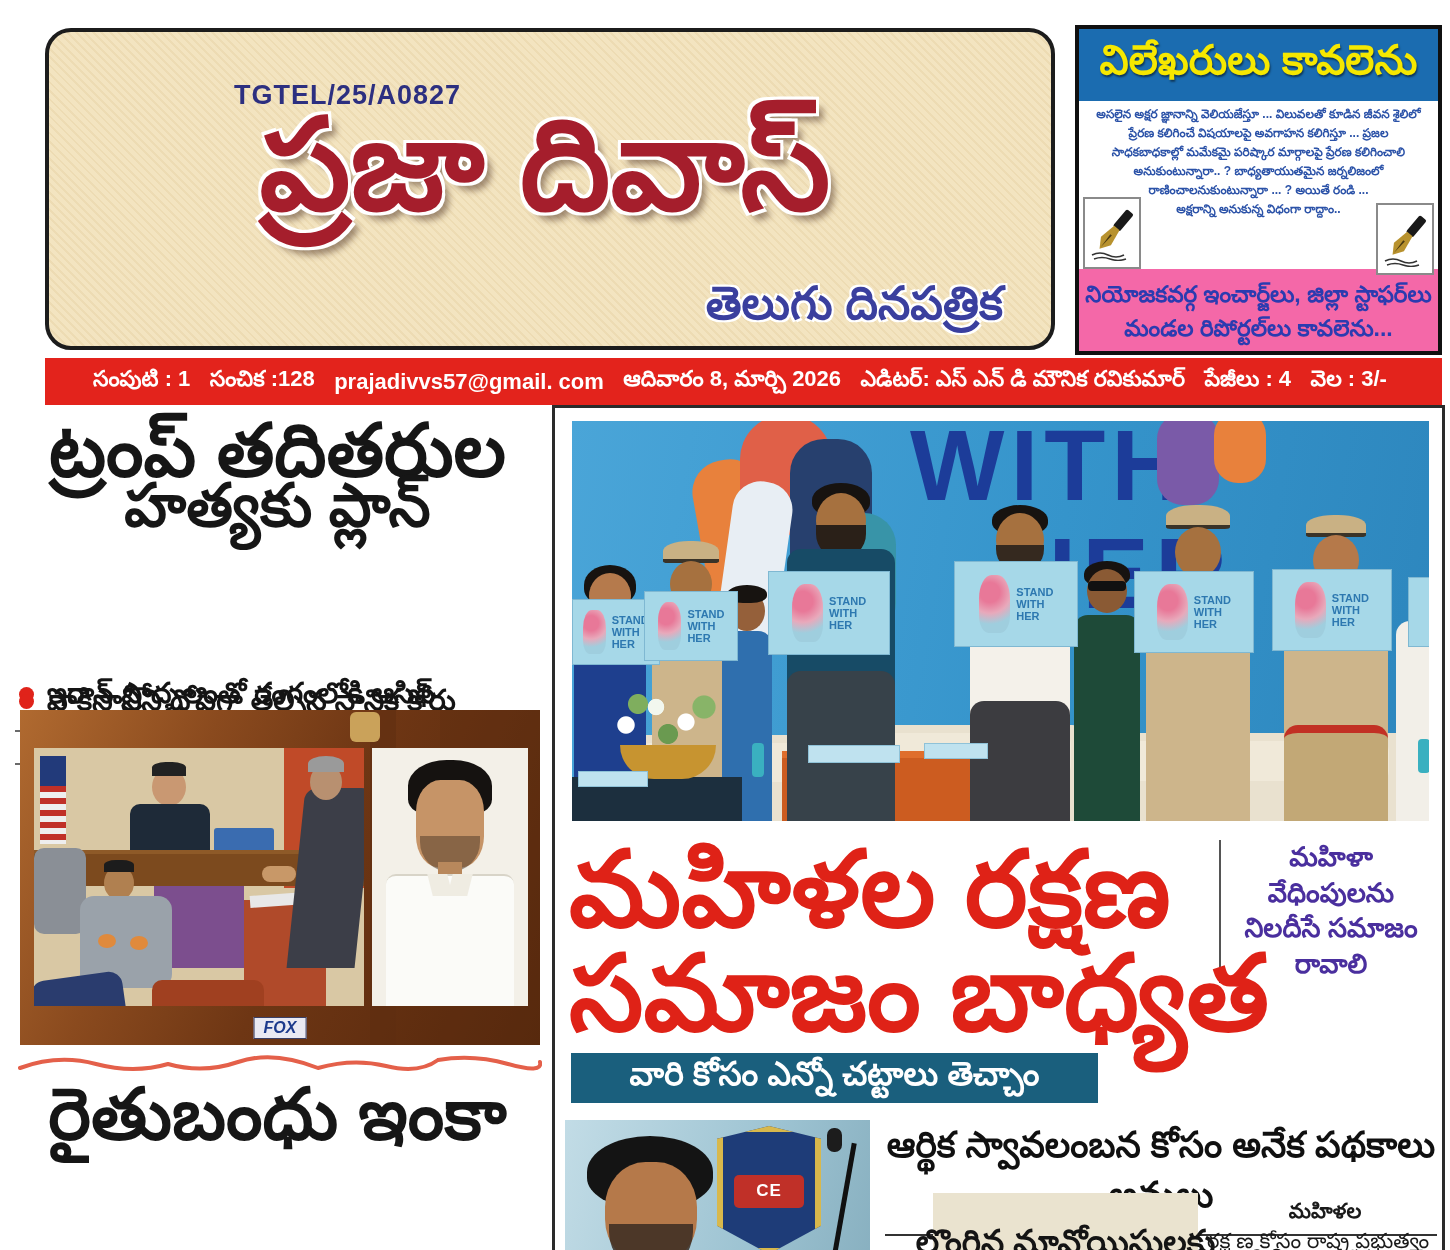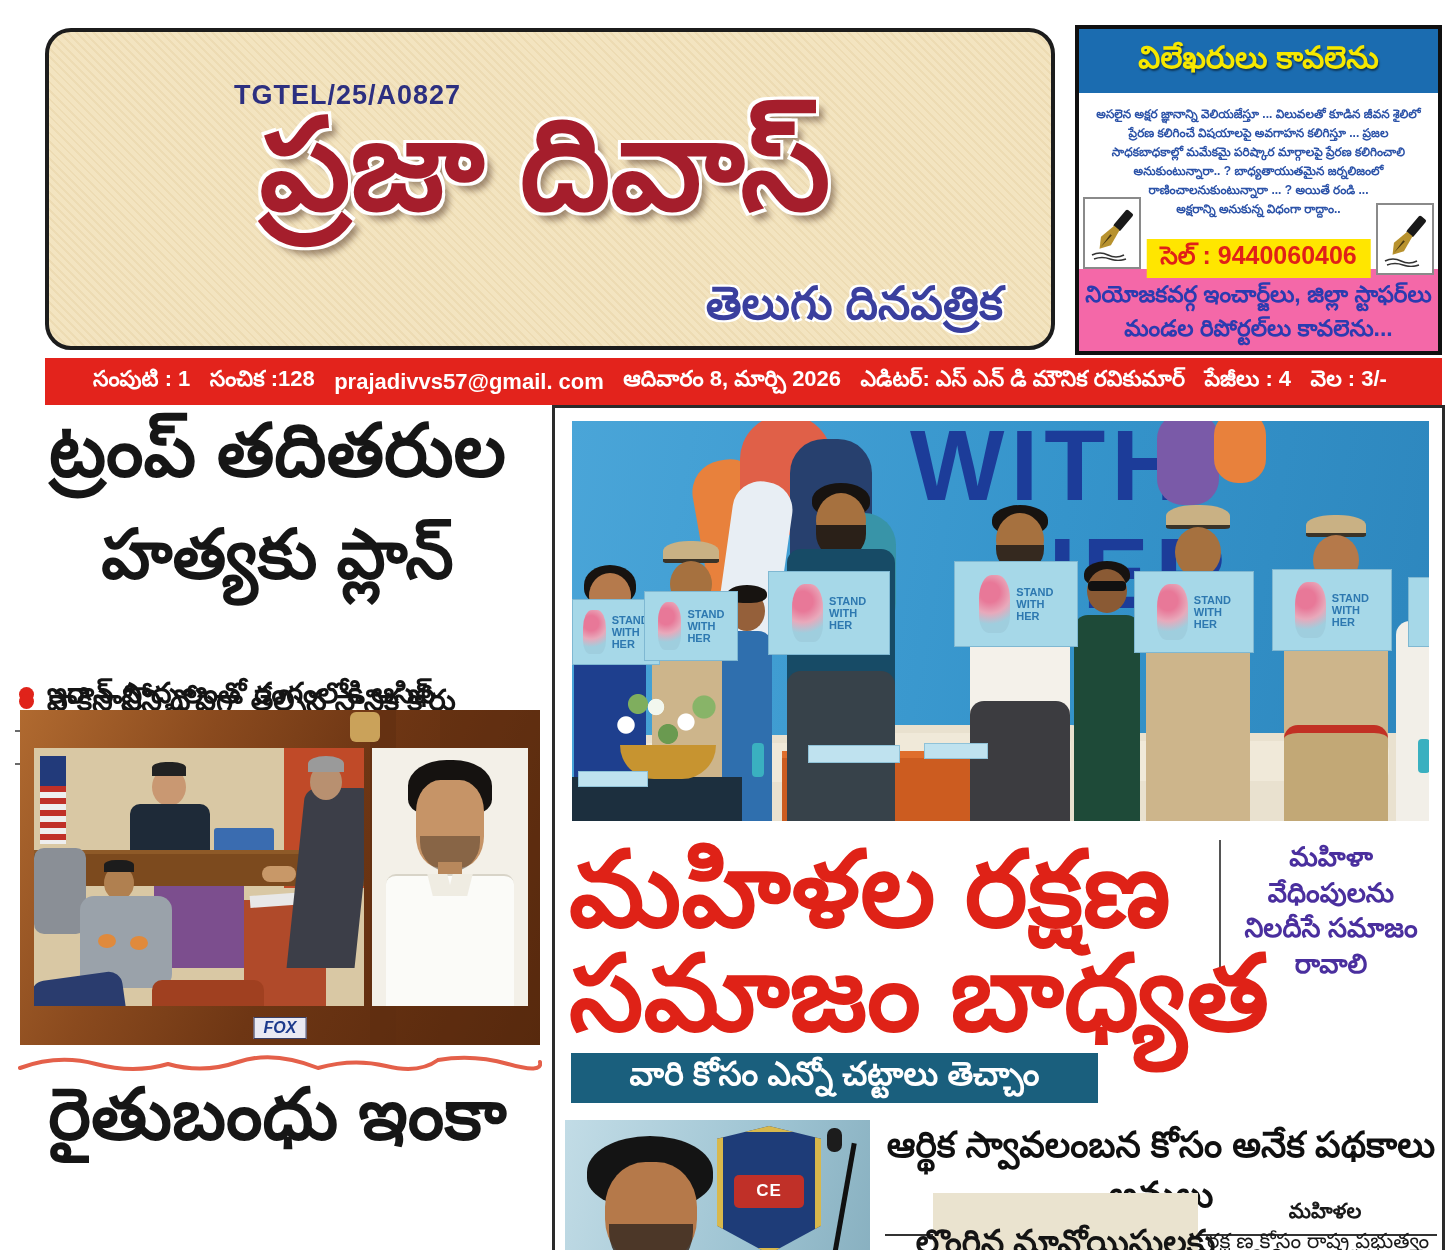--- a/index.html
+++ b/index.html
@@ -14,23 +14,23 @@
   .reg-no { position:absolute; left:185px; top:48px; color:#2c2f80; font-weight:bold; font-size:27px; letter-spacing:1px; }
   .logo-text { position:absolute; left:0; right:10px; top:40px; text-align:center;
     font-size:128px; line-height:1.45; font-weight:800; color:#a51e2c; white-space:nowrap;
     text-shadow:-3px -3px 0 #fff, 3px -3px 0 #fff, -3px 3px 0 #fff, 3px 3px 0 #fff, 7px 8px 6px rgba(60,30,20,.45); }
   .tagline { position:absolute; right:48px; top:244px; font-size:46px; font-weight:800; color:#3a3f9e;
     text-shadow:-2px -2px 0 #fff, 2px -2px 0 #fff, -2px 2px 0 #fff, 2px 2px 0 #fff; }
 
   
   #recruit-ad { position:absolute; left:1075px; top:25px; width:367px; height:330px;
     background:#fff; border:4px solid #101010; overflow:hidden; }
-  .ad-header { position:absolute; left:0; right:0; top:0; height:64px; background:#1b6cb0;
+  .ad-header { position:absolute; left:0; right:0; top:0; height:72px; background:#1b6cb0;
     display:flex; align-items:center; justify-content:center;
-    color:#f6e800; font-weight:800; font-size:31px;
+    color:#f6e800; font-weight:800; font-size:41px;
     text-shadow:1px 2px 2px rgba(0,0,0,.5); }
   .ad-body { position:absolute; left:2px; right:2px; top:76px; text-align:center;
     color:#2b52a8; font-weight:700; font-size:12px; line-height:19px; }
   .ad-body span { display:block; }
   .pen-box { position:absolute; width:58px; height:72px; background:#fff; border:2px solid #8a8a8a; z-index:4;
     display:flex; align-items:center; justify-content:center; }
   .pen-left { left:4px; top:168px; }
   .pen-right { right:4px; top:174px; }
   .ad-phone { position:absolute; left:50%; top:210px; transform:translateX(-50%); z-index:5;
     background:#ffe600; color:#e02018; font-weight:800; font-size:25px; padding:2px 14px; white-space:nowrap; }
@@ -40,21 +40,21 @@
 
   
   #issue-bar { position:absolute; left:45px; top:358px; width:1397px; height:47px; background:#e3231c;
     display:flex; align-items:center; justify-content:space-between; padding:0 55px 0 48px;
     color:#fff; font-weight:700; font-size:22px; white-space:nowrap; }
 
   
   .lc-headline { position:absolute; left:10px; width:535px; text-align:center;
     font-weight:800; color:#161616; line-height:1.0; }
   #lc-h1a { top:414px; font-size:74px; }
-  #lc-h1b { top:520px; font-size:69px; }
+  #lc-h1b { top:476px; font-size:60px; }
   .bullet-row { position:absolute; left:15px; width:510px; padding:0 0 6px 32px;
     font-size:29px; font-weight:700; color:#141414; border-bottom:2px solid #6a6a6a; }
   #bullet-1 { top:630px;margin-top:47px; }
   #bullet-2 { top:684px; }
   .bullet-dot { position:absolute; left:4px; top:10px; width:15px; height:15px; border-radius:50%; background:#e0231a; }
 
   
   #court-photo { position:absolute; left:20px; top:710px; width:520px; height:335px; overflow:hidden;
     background:linear-gradient(115deg,#b06a30 0%,#8a4a1e 30%,#6e3614 55%,#54270c 100%); }
   .wood-panel { position:absolute; background:#5e2e10; opacity:.55; }
@@ -177,21 +177,20 @@
       <svg width="44" height="56" viewBox="0 0 44 56">
         <g transform="rotate(40 22 28)">
           <rect x="18" y="0" width="9" height="22" rx="2" fill="#191919"></rect>
           <path d="M19 21 L26 21 L29 38 L22.5 48 L16 38 Z" fill="#b8922e"></path>
           <path d="M21.5 30 L23.5 30 L22.5 46 Z" fill="#4a3a12"></path>
         </g>
         <path d="M2 50 Q10 46 18 50 T34 50" stroke="#333" stroke-width="1.6" fill="none"></path>
         <path d="M4 54 Q12 51 20 54 T36 54" stroke="#333" stroke-width="1.4" fill="none"></path>
       </svg>
     </div>
-    <div class="ad-phone">సెల్ : 9440060406</div>
     <div class="ad-footer">
       <span>నియోజకవర్గ ఇంచార్జ్‌లు, జిల్లా స్టాఫర్‌లు</span>
       <span>మండల రిపోర్టల్‌లు కావలెను...</span>
     </div>
   </div>
 
   <div id="issue-bar">
     <span>సంపుటి : 1</span>
     <span>సంచిక :128</span>
     <span>prajadivvs57@gmail. com</span>

